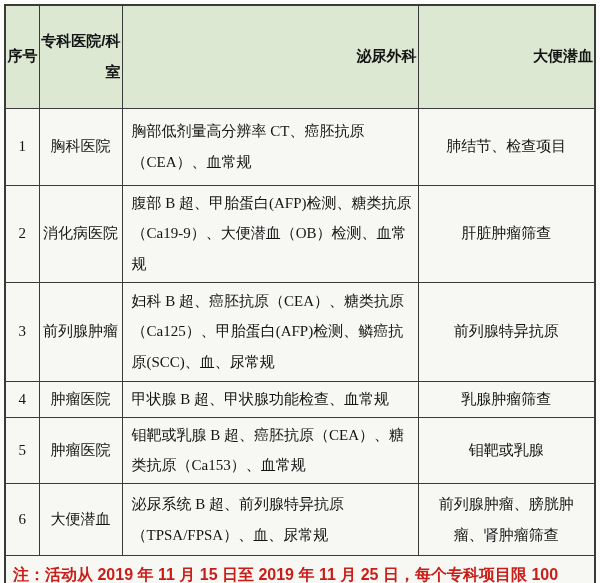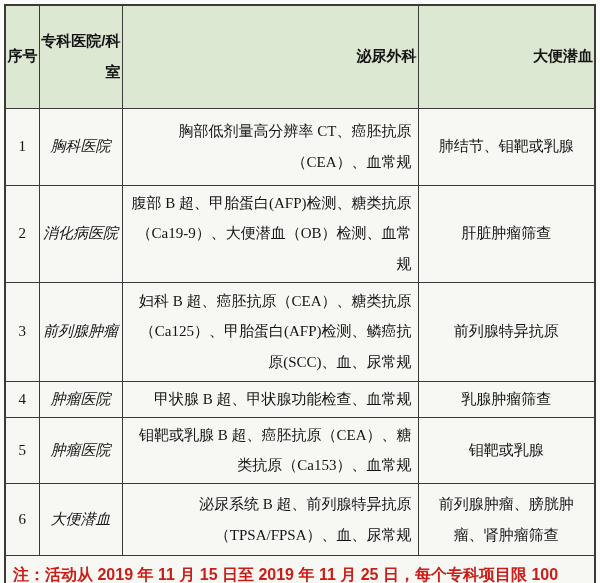--- a/index.html
+++ b/index.html
@@ -38,22 +38,22 @@
   thead th {
     background: var(--header-bg);
     font-family: "Liberation Sans", "DejaVu Sans", sans-serif;
     font-weight: bold;
     font-size: 15px;
     text-align: right;
     padding: 20px 1px;
   }
   thead tr { height: 62px; }
   td.c-no { text-align: center; font-size: 16px; }
-  td.c-dept { text-align: center; padding: 2px 3px; font-style: italic; }
-  td.c-items { text-align: right; padding: 2px 6px 2px 9px; }
+  td.c-dept { text-align: center; padding: 2px 3px; }
+  td.c-items { text-align: left; padding: 2px 6px 2px 9px; }
   td.c-purpose { text-align: center; padding: 2px 6px; }
   tr.r1 { height: 77px; }
   tr.r2 { height: 97px; }
   tr.r3 { height: 99px; }
   tr.r4 { height: 34px; }
   tr.r5 { height: 63px; }
   tr.r6 { height: 72px; }
   tr.note-row { height: 64px; }
   td.note-cell {
     padding: 3px 6px 3px 7px;
@@ -85,21 +85,21 @@
         <th>专科医院/科室</th>
         <th>泌尿外科</th>
         <th>大便潜血</th>
       </tr>
     </thead>
     <tbody>
       <tr class="r1">
         <td class="c-no">1</td>
         <td class="c-dept">胸科医院</td>
         <td class="c-items">胸部低剂量高分辨率 CT、癌胚抗原（CEA）、血常规</td>
-        <td class="c-purpose">肺结节、钼靶或乳腺</td>
+        <td class="c-purpose">肺结节、检查项目</td>
       </tr>
       <tr class="r2">
         <td class="c-no">2</td>
         <td class="c-dept">消化病医院</td>
         <td class="c-items">腹部 B 超、甲胎蛋白(AFP)检测、糖类抗原（Ca19-9）、大便潜血（OB）检测、血常规</td>
         <td class="c-purpose">肝脏肿瘤筛查</td>
       </tr>
       <tr class="r3">
         <td class="c-no">3</td>
         <td class="c-dept">前列腺肿瘤</td>

